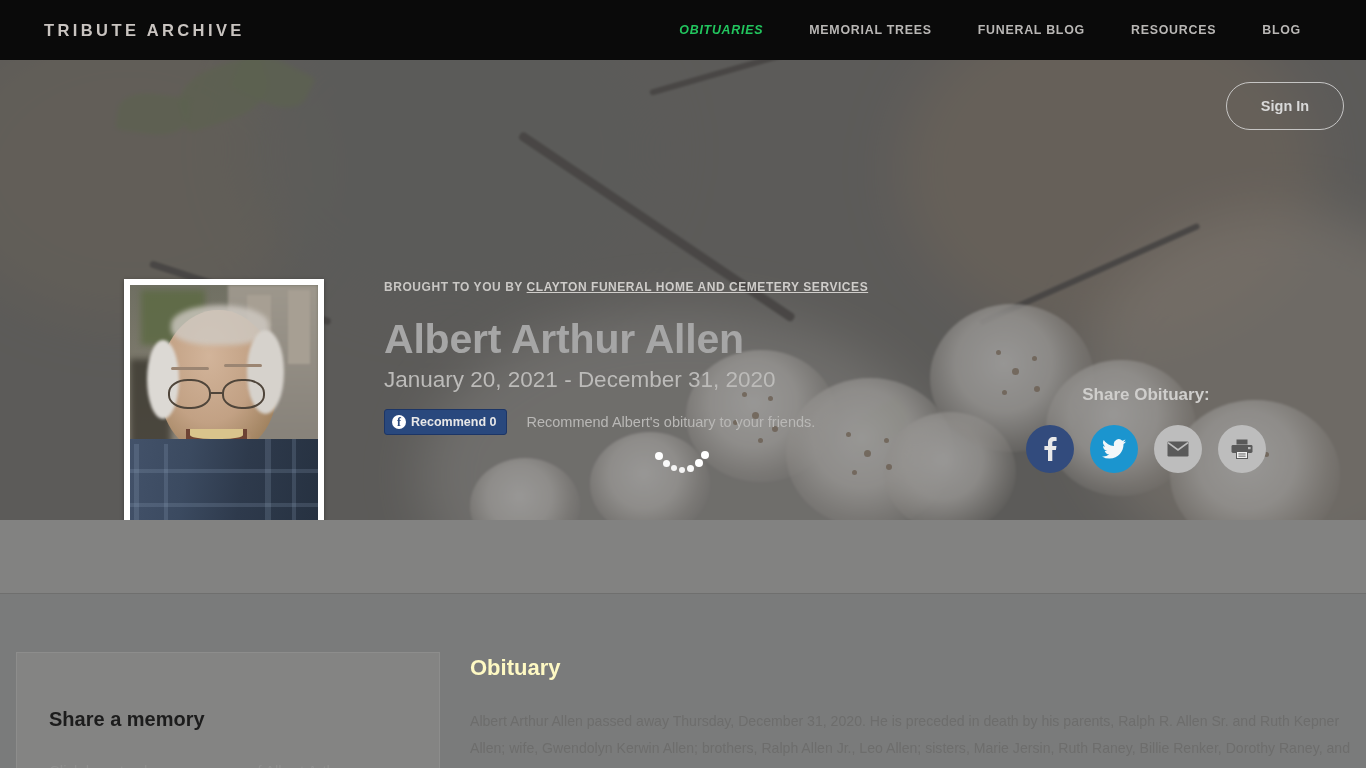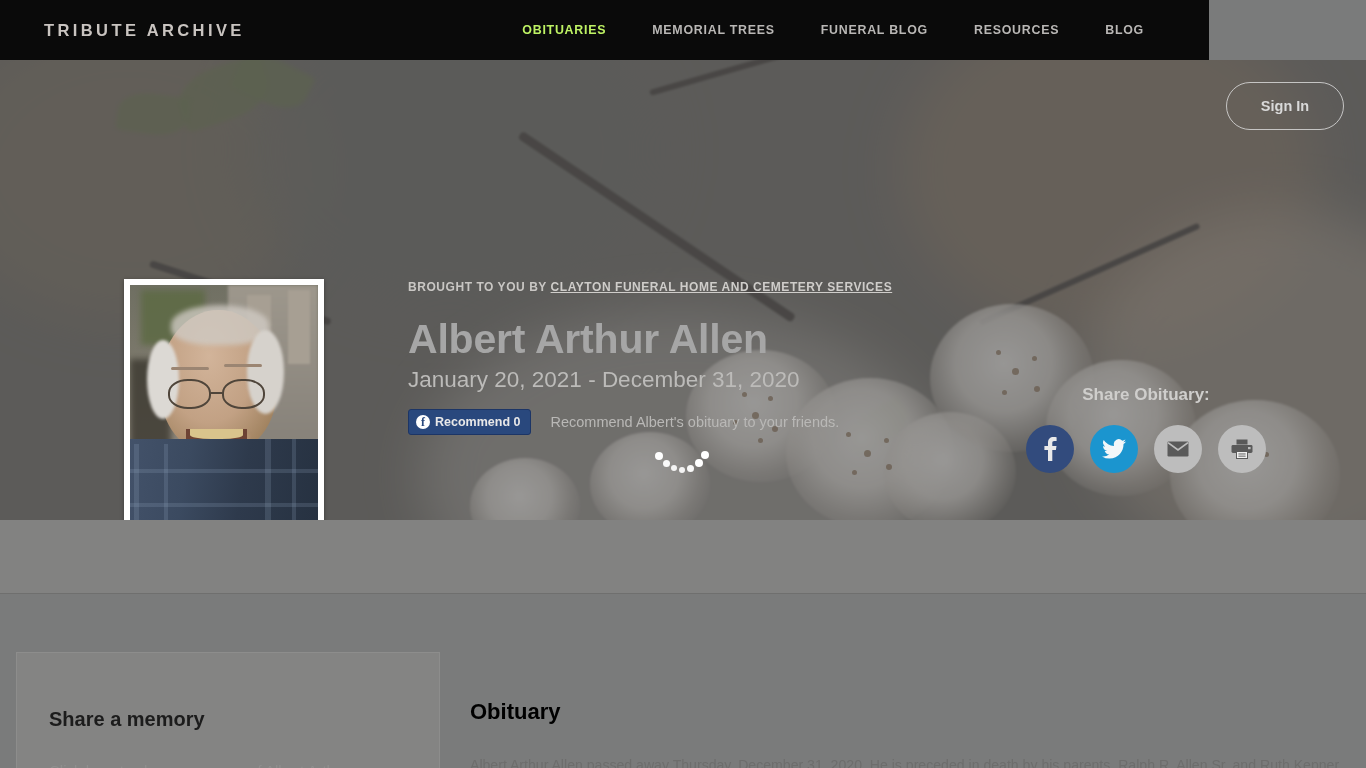--- a/index.html
+++ b/index.html
@@ -7,21 +7,21 @@
   html, body {
     width: 1366px; height: 768px;
     overflow: hidden;
     font-family: "Liberation Sans", sans-serif;
     background: #7a7b7b;
   }
 
   
   #topbar {
     position: absolute; top: 0; left: 0;
-    width: 1209px; height: 60px;
+    width: 1366px; height: 60px;
     background: #0a0a0a;
     display: flex; align-items: center;
     z-index: 40;
     text-align: right;
   }
   #brand {
     margin-left: 44px;
     font-size: 16.5px; font-weight: 700;
     letter-spacing: 3.4px;
     color: #c9c4c0;
@@ -32,21 +32,21 @@
     display: flex; align-items: center; gap: 0px;
   }
   .navitem {
     font-size: 12.4px; font-weight: 600;
     letter-spacing: 0.75px;
     color: #b9b7b5;
     padding: 0 23px;
     white-space: nowrap;
     cursor: pointer;
   }
-  .navitem.dim { color: #bef264; }
+  .navitem.dim { color: #22c55e; font-style: italic; }
 
   
   #hero {
     position: absolute; top: 60px; left: 0;
     width: 1366px; height: 460px;
     overflow: hidden;
   }
   #hero-photo { position: absolute; inset: 0; background: #5d5a54; }
   
   .blossom {
@@ -127,21 +127,21 @@
   .pmouth  { position:absolute; left:30%; top:58%; width:32%; height:8%;
              border-radius: 0 0 58% 58%; background:#6d4334; overflow:hidden;}
   .pteeth  { position:absolute; left:6%; top:0; width:88%; height:52%; background:#d9c48c; border-radius:0 0 40% 40%; }
   .pshirt  { position:absolute; left:-6%; top:62%; width:112%; height:40%;
              background: linear-gradient(100deg,#44536b 0%,#3b4a60 32%,#2e3a4c 58%,#25303f 100%); }
   .pplaid  { position:absolute; background: rgba(150,170,195,0.20); }
   .pneck   { position:absolute; left:32%; top:60%; width:32%; height:14%;
              background:#b2906e; filter: blur(1px); }
 
   
-  #hero-text { position: absolute; left: 408px; top: 220px; z-index: 12; }
+  #hero-text { position: absolute; left: 384px; top: 220px; z-index: 12; }
   #broughtby {
     font-size: 12px; font-weight: 700; letter-spacing: 0.55px;
     color: #c9c7c4; white-space: nowrap;
   }
   #broughtby .fh { color:#cfcdca; text-decoration: underline; cursor: pointer; }
   #deceased-name {
     margin-top: 22px;
     font-size: 41px; font-weight: 700; letter-spacing: -0.2px;
     color: #a6a6a6; white-space: nowrap;
   }
@@ -227,21 +227,21 @@
   }
   #memory-title {
     margin: 55px 0 0 32px;
     font-size: 20px; font-weight: 700; color: #1c1c1c;
   }
   #memory-sub {
     margin: 29px 32px 0 32px;
     font-size: 15px; color: #8f8f8e; line-height: 1.45;
   }
   #obit-col { position: absolute; left: 470px; top: 60px; width: 880px; }
-  #obit-title { font-size: 22px; font-weight: 700; color: #000000; margin-top: 44px; }
+  #obit-title { font-size: 22px; font-weight: 700; color: #fef9c3; }
   #obit-body {
     margin-top: 27px;
     font-size: 14.1px; line-height: 27px; color: #6d6d6c;
     text-align: left;
   }
 </style>
 </head>
 <body>
 
 <div id="topbar">

